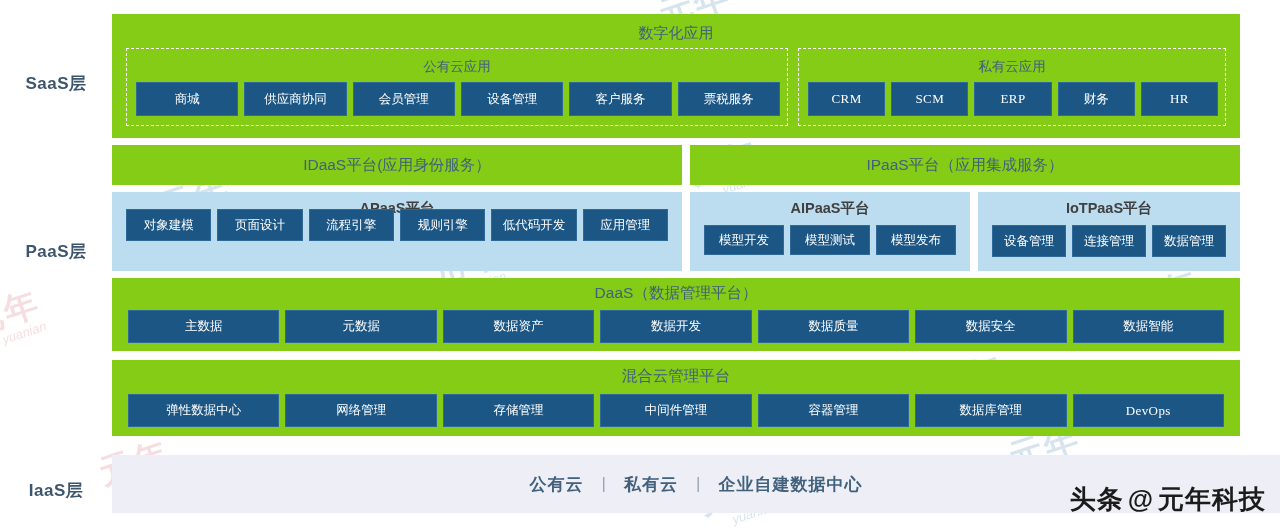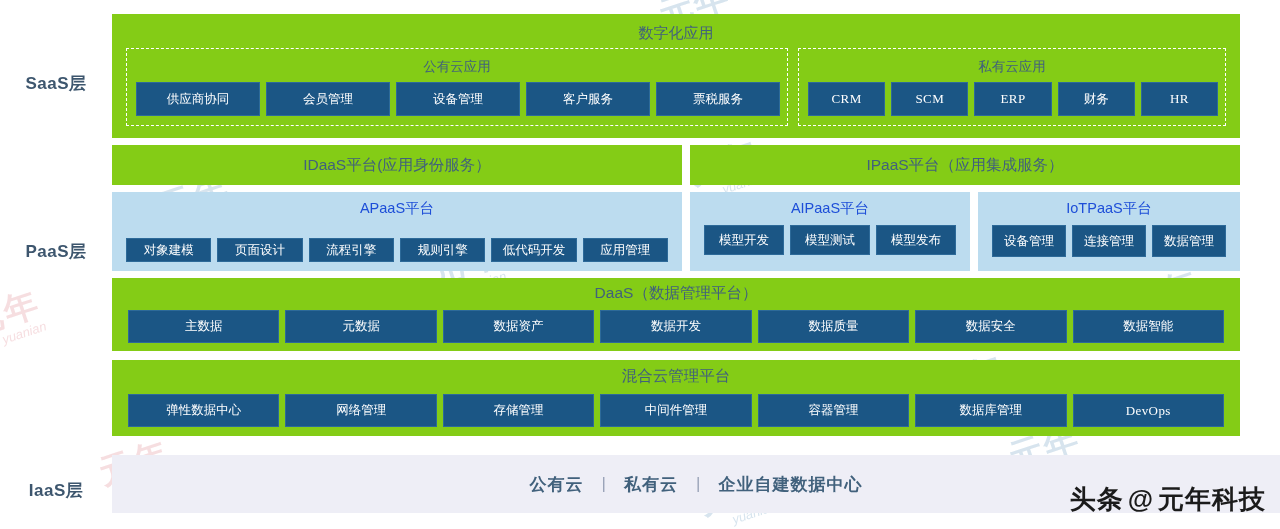--- a/index.html
+++ b/index.html
@@ -87,21 +87,21 @@
   }
   .chip.latin{font-size:13px;letter-spacing:.4px;font-family:"Liberation Serif","DejaVu Serif",serif;}
 
   
   .subpanel{
     position:absolute;
     background:#bcdcef;
     box-sizing:border-box;
   }
   .subpanel-title{
-    text-align:center;color:#1d4ed8;font-size:14.5px;font-weight:400;
+    text-align:center;color:#404040;font-size:14.5px;font-weight:700;
     padding-top:7px;
   }
 
   
   .iaas-bar{
     position:absolute;
     left:112px;width:1168px;
     background:#eeeef6;
     display:flex;align-items:center;justify-content:center;
     color:#41617c;font-size:17px;font-weight:600;
@@ -184,20 +184,21 @@
   <div class="layer-label" style="top:72px;">SaaS层</div>
   <div class="layer-label" style="top:240px;">PaaS层</div>
   <div class="layer-label" style="top:479px;">IaaS层</div>
 
   <div class="band" style="top:14px;height:124px;">
     <div class="band-title" style="padding-top:11px;">数字化应用</div>
 
     <div class="dashed-group" style="left:14px;top:34px;width:662px;height:78px;">
       <div class="dashed-title">公有云应用</div>
       <div class="chips" style="left:9px;top:33px;width:644px;height:34px;">
+        <div class="chip">商城</div>
         <div class="chip">供应商协同</div>
         <div class="chip">会员管理</div>
         <div class="chip">设备管理</div>
         <div class="chip">客户服务</div>
         <div class="chip">票税服务</div>
       </div>
     </div>
 
     <div class="dashed-group" style="left:686px;top:34px;width:428px;height:78px;">
       <div class="dashed-title">私有云应用</div>
@@ -213,21 +214,21 @@
 
   <div class="band" style="top:145px;left:112px;width:570px;height:40px;">
     <div class="band-title" style="padding-top:12px;font-size:15.5px;">IDaaS平台(应用身份服务）</div>
   </div>
   <div class="band" style="top:145px;left:690px;width:550px;height:40px;">
     <div class="band-title" style="padding-top:12px;font-size:15.5px;">IPaaS平台（应用集成服务）</div>
   </div>
 
   <div class="subpanel" style="top:192px;left:112px;width:570px;height:79px;">
     <div class="subpanel-title">APaaS平台</div>
-    <div class="chips" style="left:14px;top:46px;width:542px;height:24px;">
+    <div class="chips" style="left:14px;top:17px;width:542px;height:32px;">
       <div class="chip">对象建模</div>
       <div class="chip">页面设计</div>
       <div class="chip">流程引擎</div>
       <div class="chip">规则引擎</div>
       <div class="chip">低代码开发</div>
       <div class="chip">应用管理</div>
     </div>
   </div>
 
   <div class="subpanel" style="top:192px;left:690px;width:280px;height:79px;">

